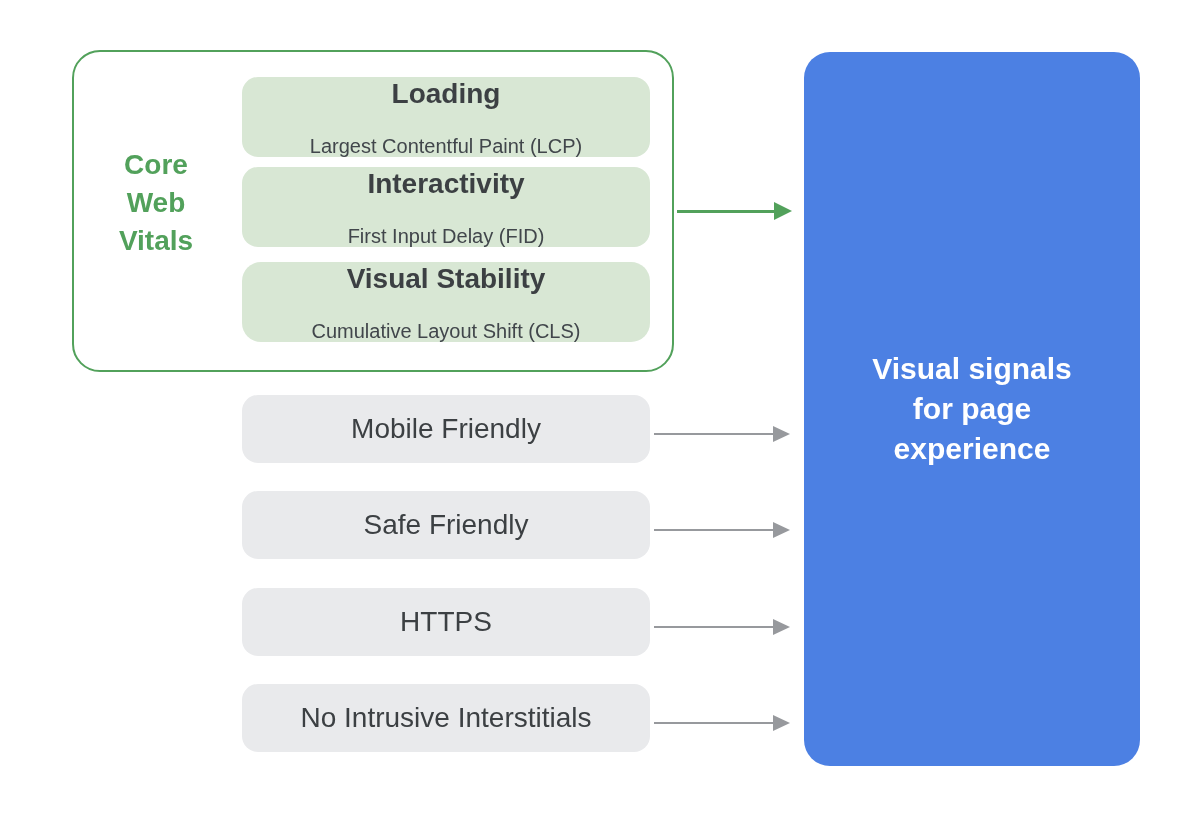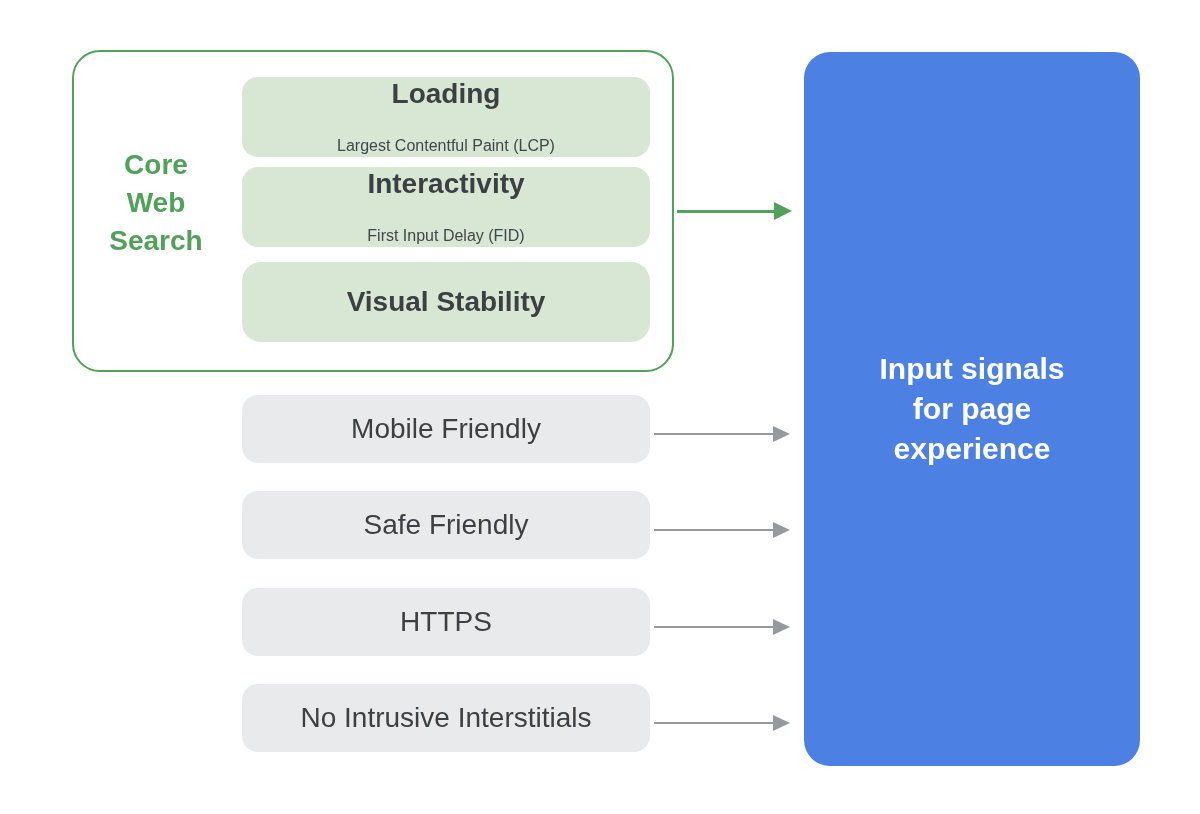--- a/index.html
+++ b/index.html
@@ -58,21 +58,21 @@
   .vital-1 { top: 77px; }
   .vital-2 { top: 167px; }
   .vital-3 { top: 262px; border-radius: 19px; }
   .vital-title {
     font-size: 28px;
     font-weight: bold;
     color: var(--text-dark);
     line-height: 32px;
   }
   .vital-sub {
-    font-size: 16px;
+    font-size: 20px;
     color: #41464b;
     line-height: 22px;
     margin-top: 2px;
   }
   .signal {
     background: var(--gray-box);
     height: 68px;
     font-size: 28px;
     color: var(--text-dark);
   }
@@ -128,33 +128,34 @@
 </head>
 <body>
 
 <div class="canvas">
 
   <div class="cwv-outline"></div>
 
   <div class="cwv-label">
     <span>Core</span>
     <span>Web</span>
-    <span>Search</span>
+    <span>Vitals</span>
   </div>
 
   <div class="box vital vital-1">
     <div class="vital-title">Loading</div>
     <div class="vital-sub">Largest Contentful Paint (LCP)</div>
   </div>
   <div class="box vital vital-2">
     <div class="vital-title">Interactivity</div>
     <div class="vital-sub">First Input Delay (FID)</div>
   </div>
   <div class="box vital vital-3">
     <div class="vital-title">Visual Stability</div>
+    <div class="vital-sub">Cumulative Layout Shift (CLS)</div>
   </div>
 
   <div class="box signal signal-1">
     <span>Mobile Friendly</span>
   </div>
   <div class="box signal signal-2">
     <span>Safe Friendly</span>
   </div>
   <div class="box signal signal-3">
     <span>HTTPS</span>
@@ -179,19 +180,19 @@
     <span class="shaft"></span>
     <span class="head"></span>
   </div>
   <div class="arrow gray-arrow gray-arrow-4">
     <span class="shaft"></span>
     <span class="head"></span>
   </div>
 
   <div class="target-box">
     <div class="target-text">
-      <span>Input signals</span>
+      <span>Visual signals</span>
       <span>for page</span>
       <span>experience</span>
     </div>
   </div>
 
 </div>
 
 </body></html>

